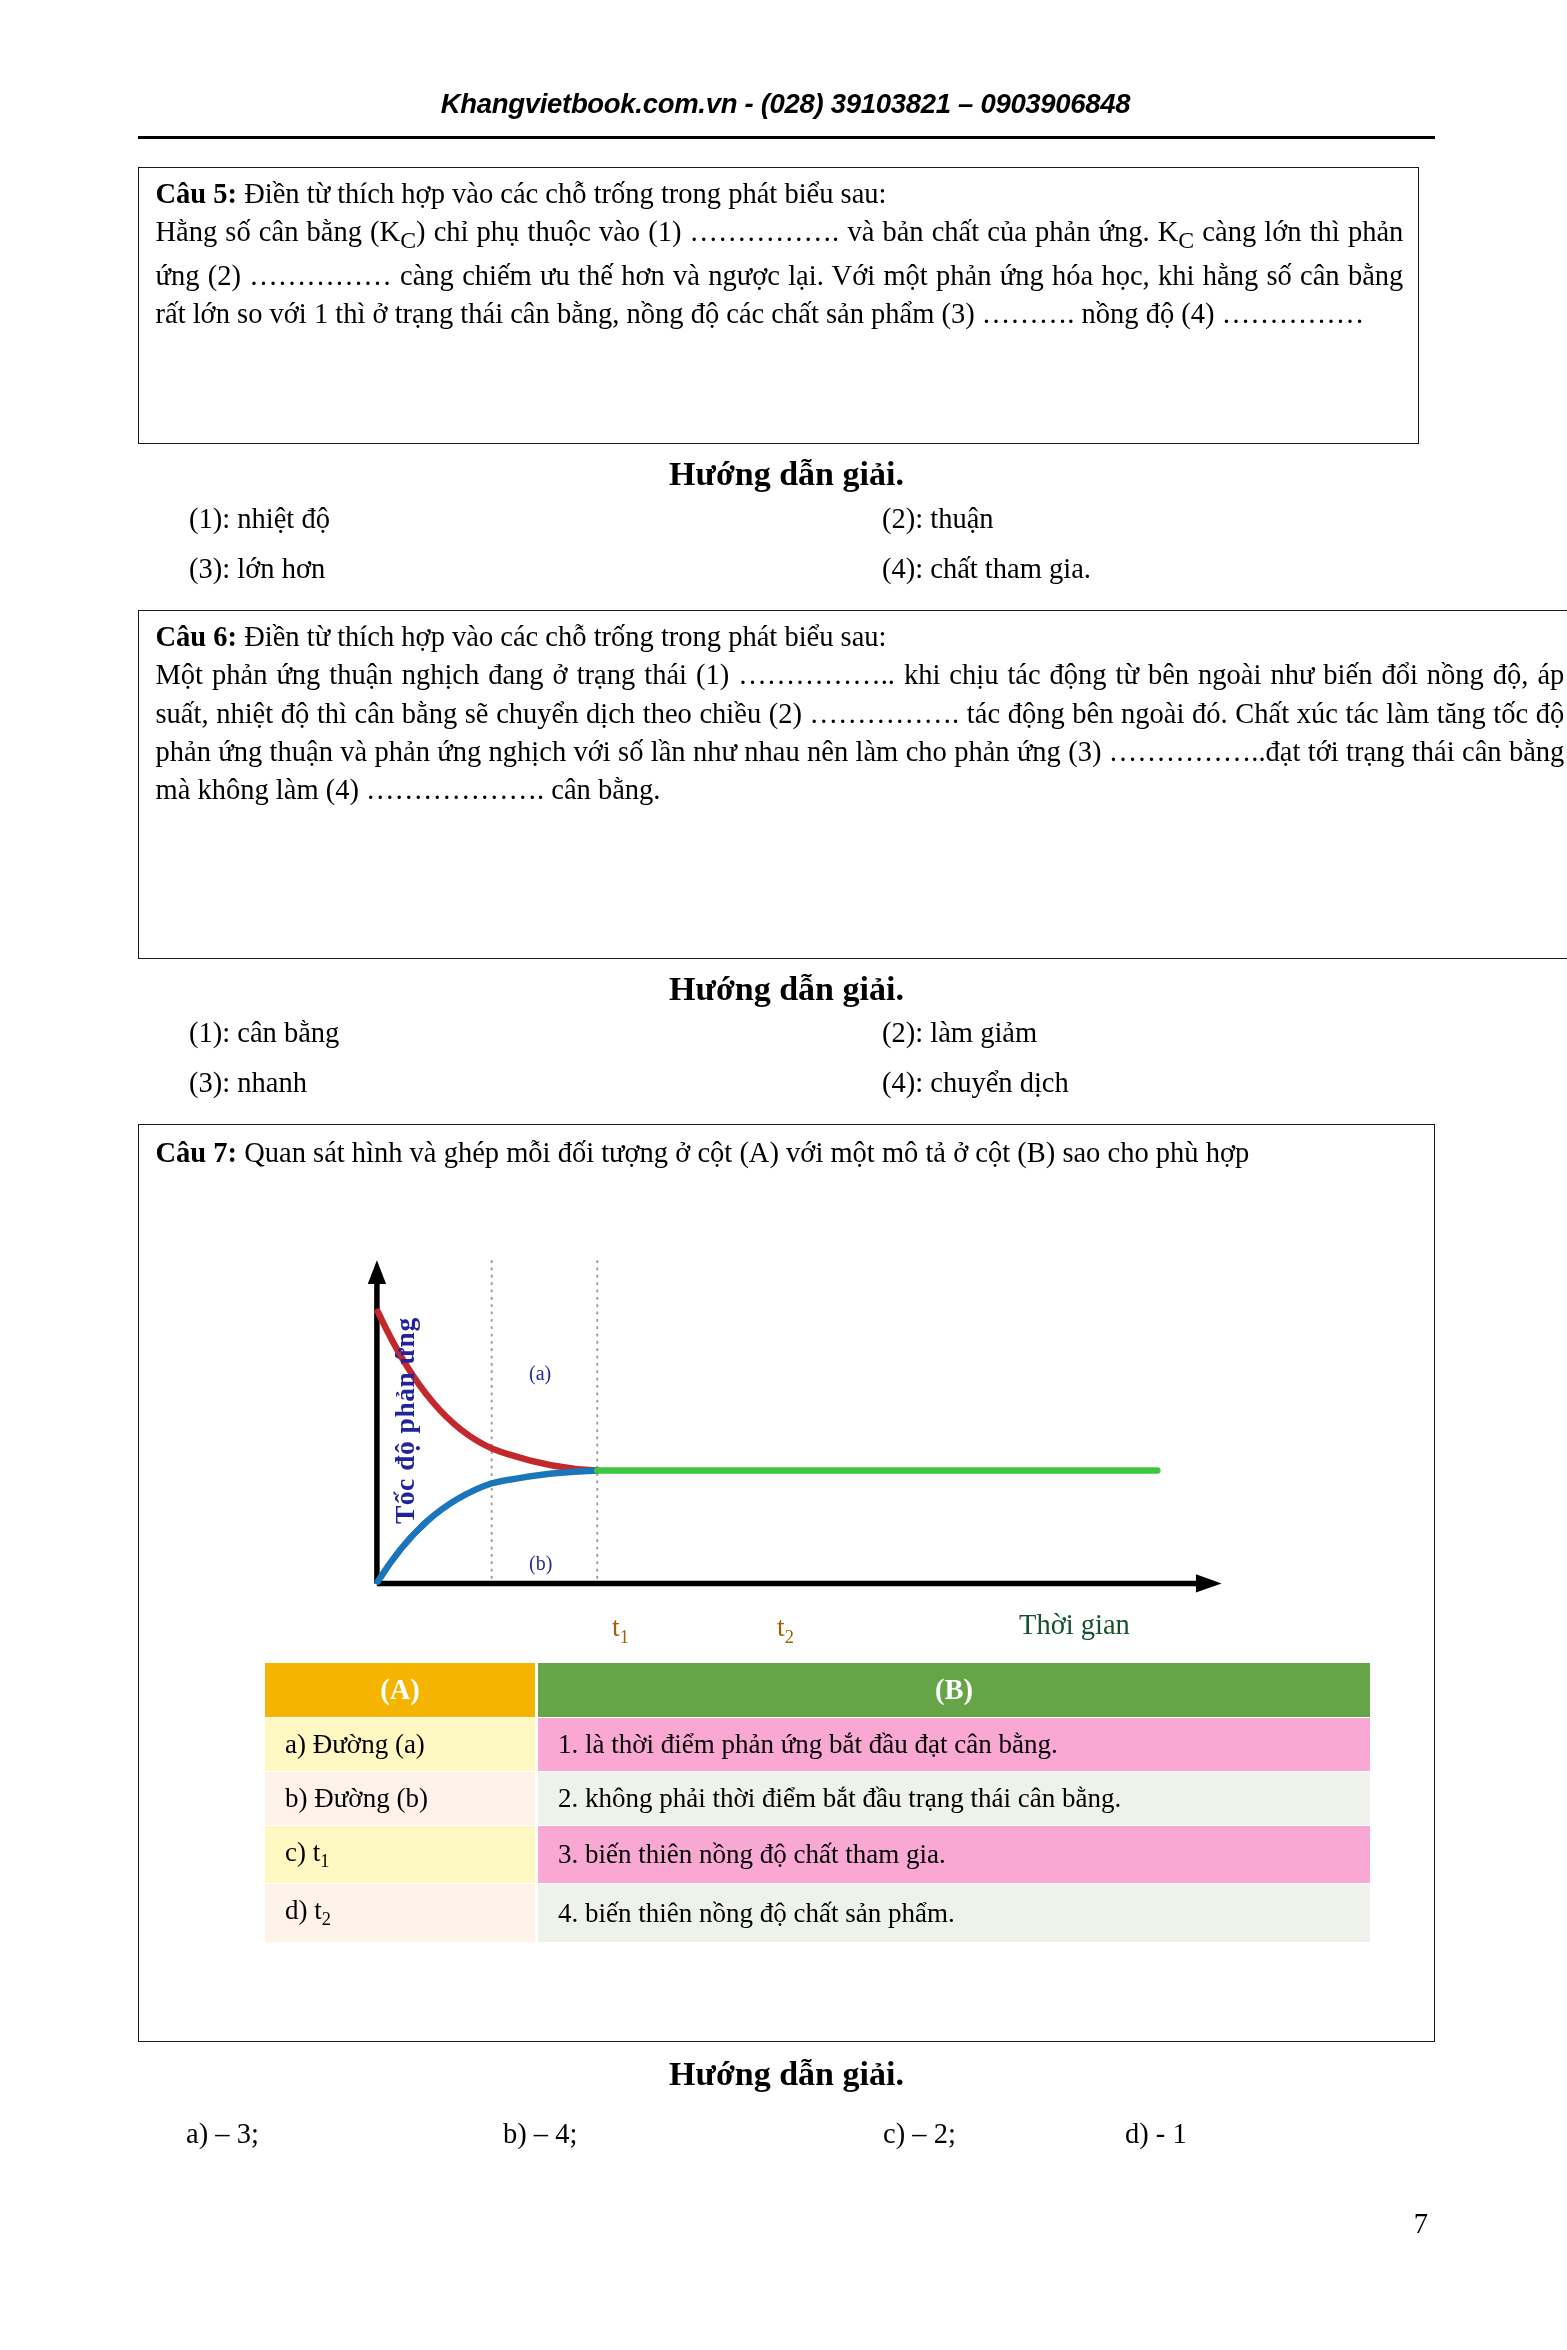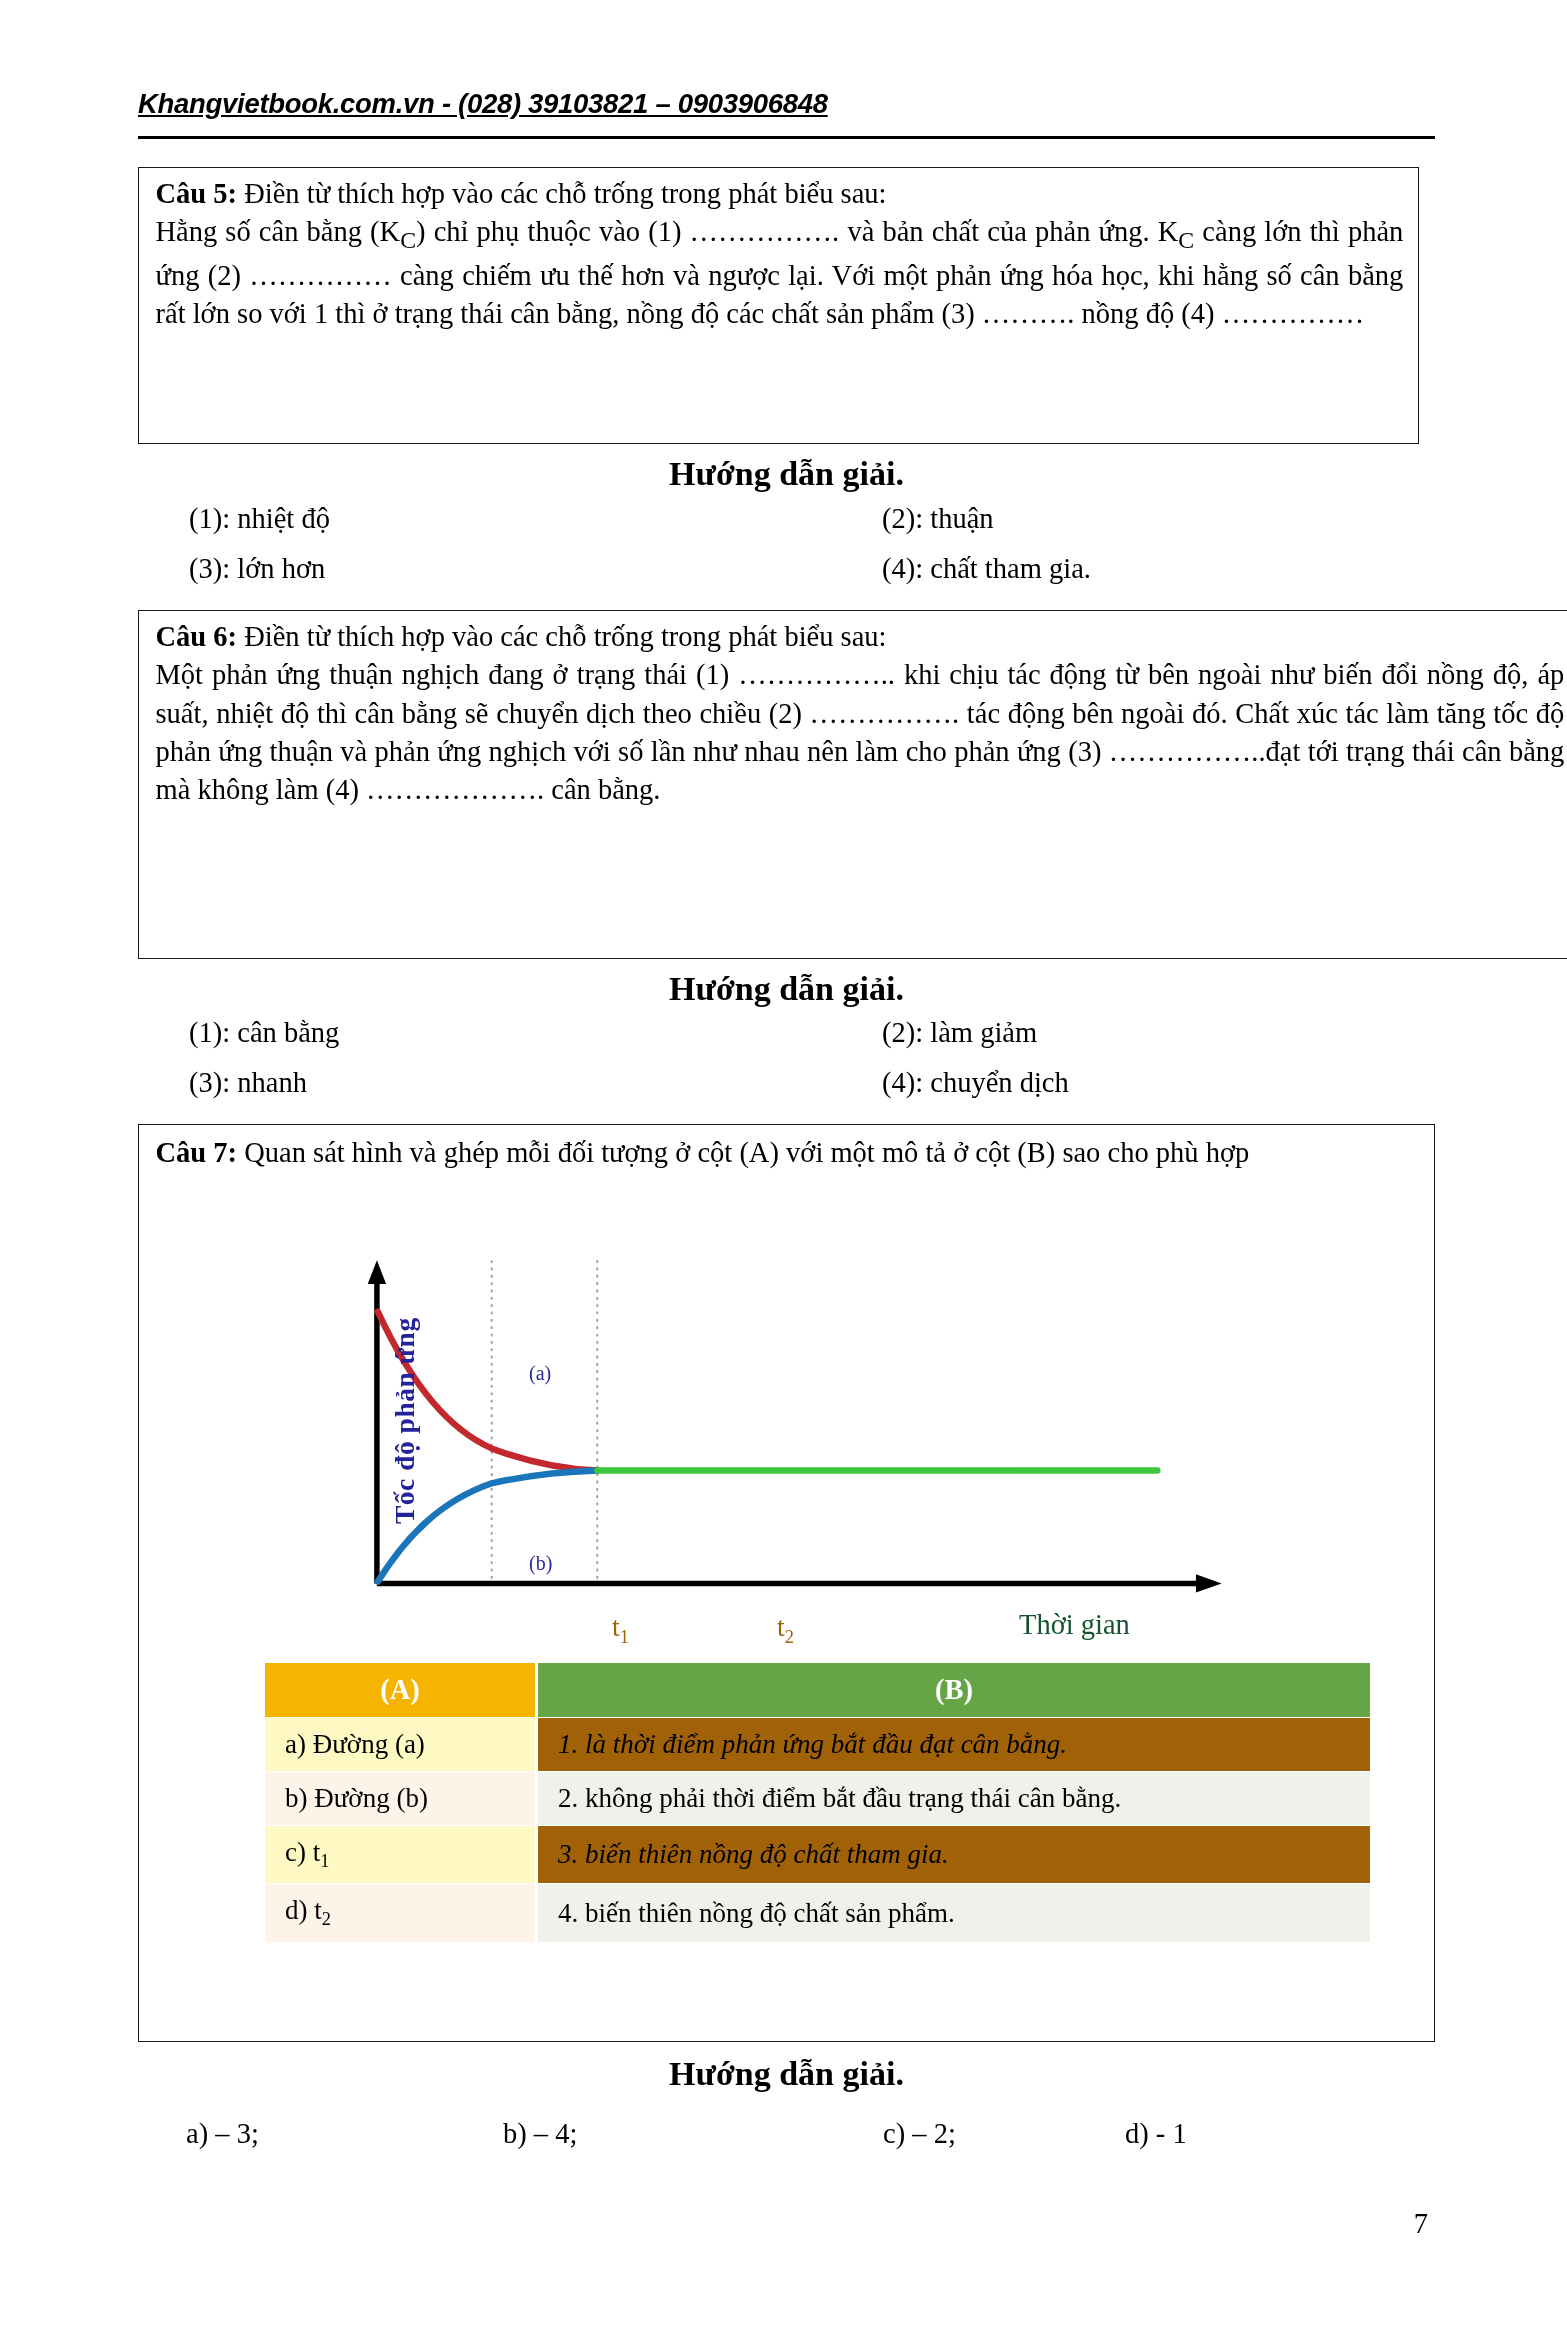--- a/index.html
+++ b/index.html
@@ -21,28 +21,27 @@
     width: 1568px;
     height: 2351px;
   }
 
   
   .header {
     position: absolute;
     left: 138px;
     top: 88px;
     width: 1295px;
-    text-align: left;
+    text-align: center;
     font-family: "Liberation Sans", "DejaVu Sans", sans-serif;
     font-style: italic;
     font-weight: bold;
     font-size: 27.5px;
     letter-spacing: -0.3px;
     white-space: nowrap;
-    text-decoration: underline;
   }
   .header-rule {
     position: absolute;
     left: 138px;
     top: 136px;
     width: 1297px;
     height: 2.8px;
     background: #000000;
   }
 
@@ -157,21 +156,21 @@
   }
   .th-b {
     background: #66a448;
     color: #ffffff;
     font-weight: bold;
     text-align: center;
     font-size: 28.5px;
   }
   .cell-a-odd  { background: #fef9c3; width: 230px; margin-left: 8px; }
   .cell-a-even { background: #fdf3e8; width: 230px; }
-  .cell-b-odd  { background: #a16207; font-style: italic; }
+  .cell-b-odd  { background: #f9a8d4; }
   .cell-b-even { background: #eef2ea; }
   .match-table sub { font-size: 18.4px; }
 
   
   .page-num {
     position: absolute;
     right: 140px;
     top: 2208px;
     font-size: 28.5px;
   }

